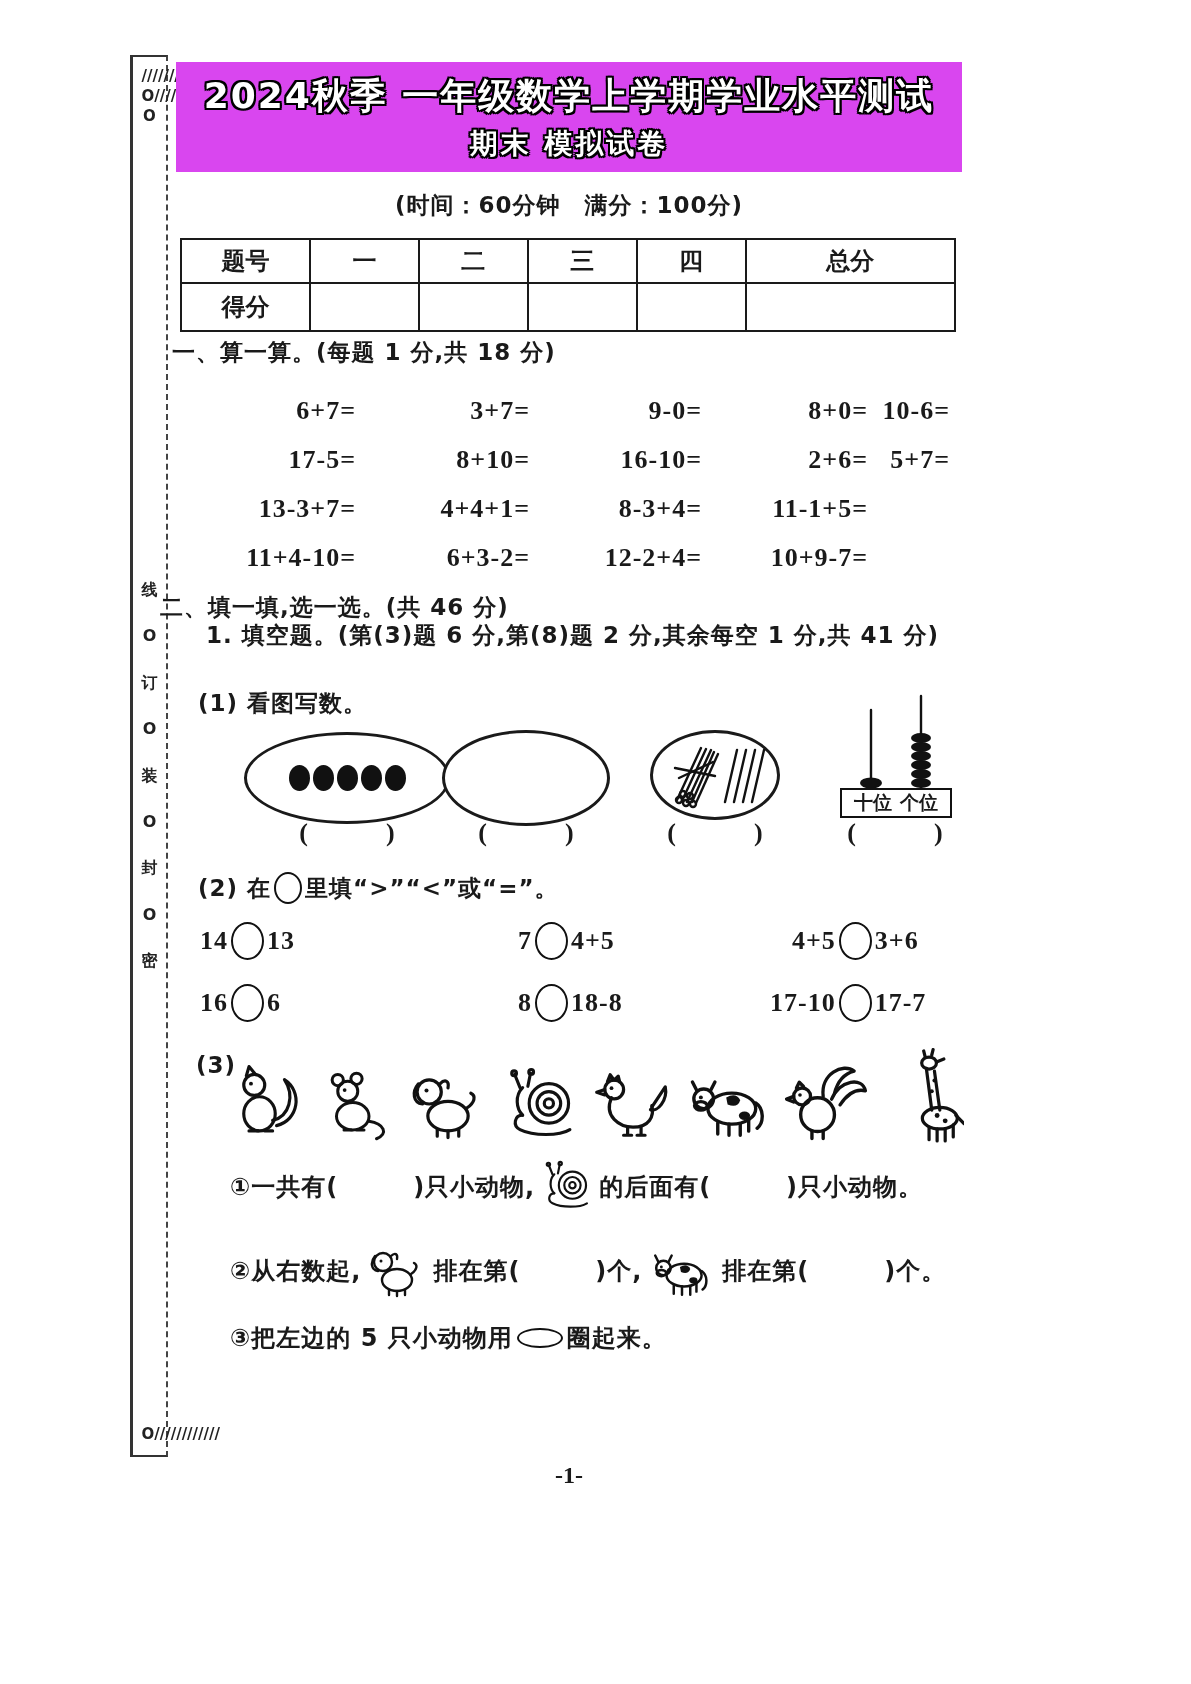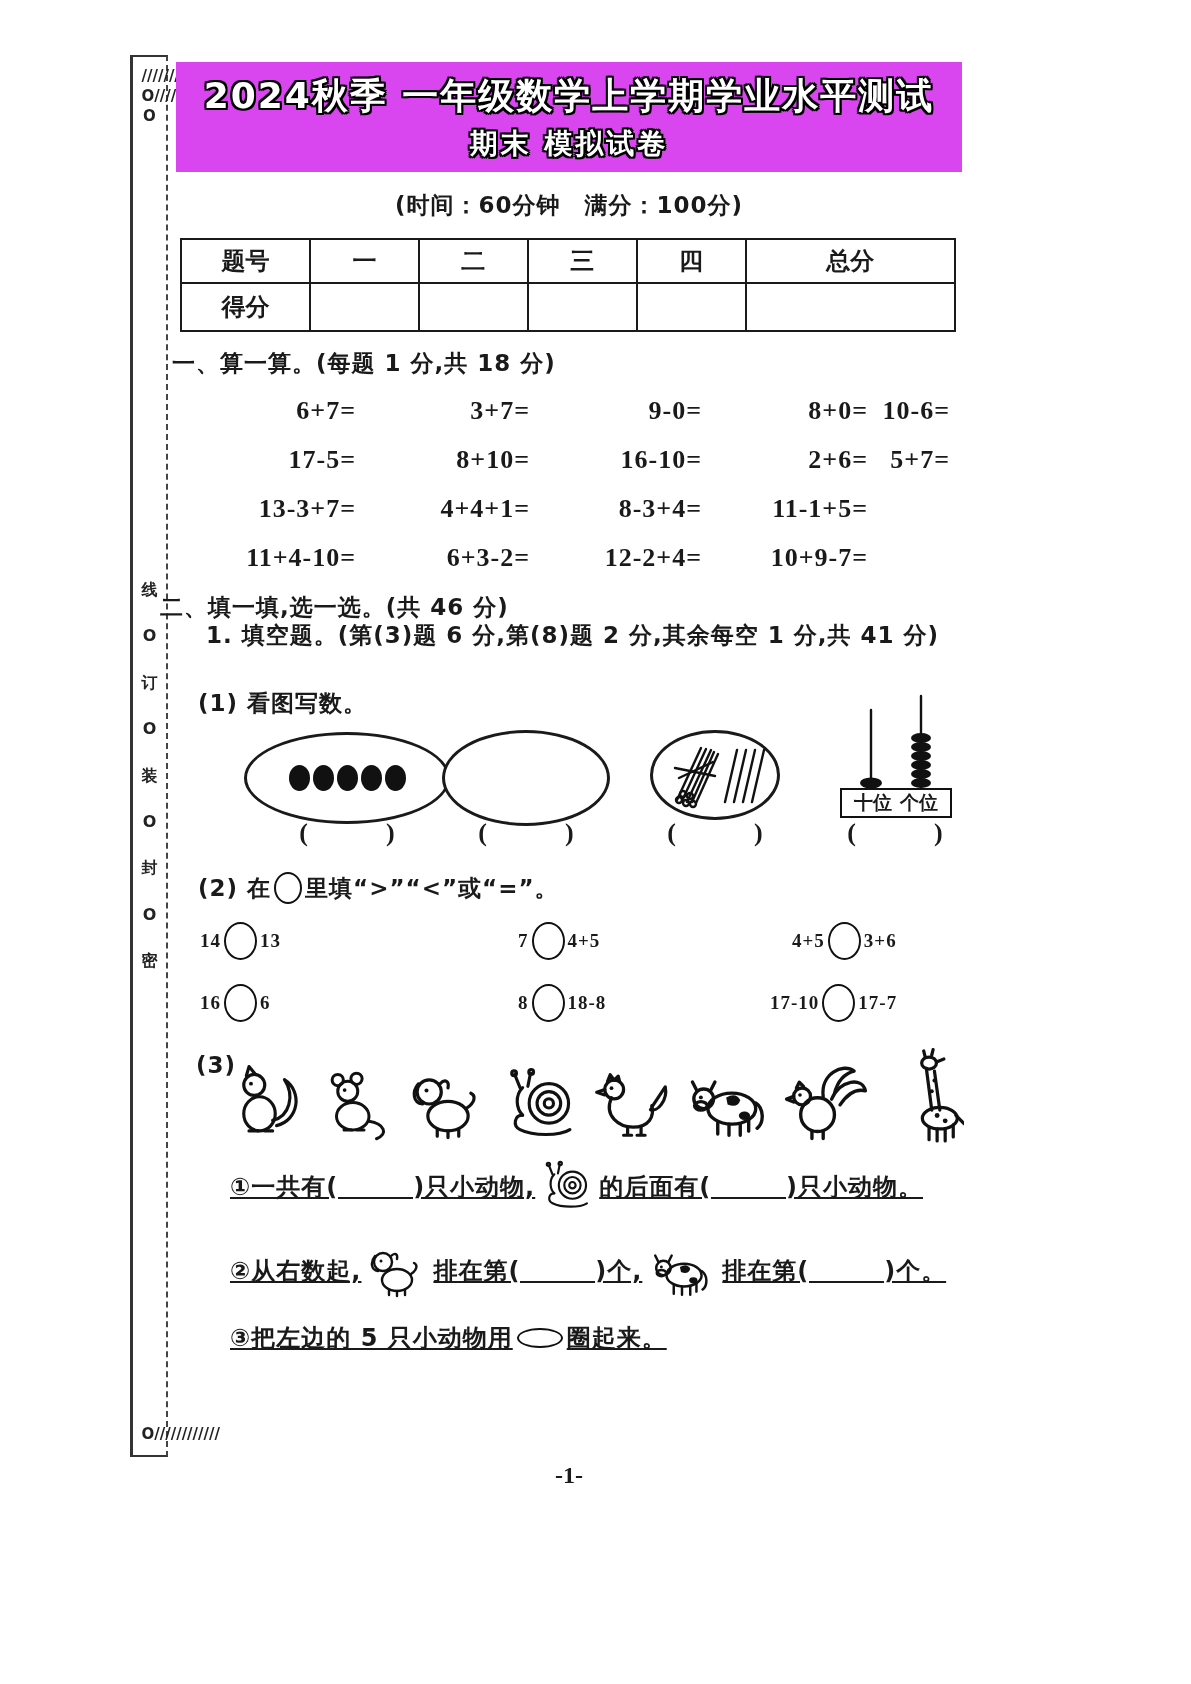--- a/index.html
+++ b/index.html
@@ -69,32 +69,32 @@
 
   .paren { position:absolute; font-size:26px; font-weight:600; white-space:pre;
     font-family:"Liberation Serif", serif; text-align:center; }
 
   .abacus-wrap { position:absolute; left:836px; top:692px; width:120px; height:128px; }
   .abacus-box { position:absolute; left:4px; top:96px; width:112px; height:30px;
     border:2.5px solid #111; background:#fff; display:flex; align-items:center; justify-content:center;
     gap:8px; font-size:19px; font-weight:700; }
 
   .cmp-row { position:absolute; display:flex; align-items:center;
-    font-family:"Liberation Serif", serif; font-size:19px; font-weight:600; letter-spacing:1px; }
+    font-family:"Liberation Serif", serif; font-size:26px; font-weight:600; letter-spacing:1px; }
   .cmp-circle { display:inline-block; width:33px; height:38px; border:2.5px solid #111;
     border-radius:50%; margin:0 3px; vertical-align:middle; background:#fff; }
   .cmp-circle.sm { width:28px; height:32px; }
 
   .animals { position:absolute; left:228px; top:1048px; width:736px; height:100px;
     display:flex; align-items:flex-end; justify-content:space-between; }
   .animals svg { display:block; }
 
   .fill-line { position:absolute; font-size:24px; font-weight:700; letter-spacing:1px;
     display:flex; align-items:center; }
-  .fill-line .pre { white-space:pre;text-decoration:underline; }
+  .fill-line .pre { white-space:pre; }
   .shape-oval { display:inline-block; width:46px; height:20px; border:2.5px solid #111;
     border-radius:50%; margin:0 4px; }
   .shape-square { display:inline-block; width:36px; height:36px; border:2.5px solid #111;
     margin:0 4px; background:#fff; }
 
   .footer { position:absolute; left:176px; top:1462px; width:786px; text-align:center;
     font-size:24px; font-weight:600; font-family:"Liberation Serif", serif; }
 
   svg .ln { stroke:#111; stroke-width:2.4; fill:none; stroke-linecap:round; stroke-linejoin:round; }
   svg .fl { fill:#111; stroke:none; }
@@ -131,21 +131,21 @@
       <td class="c0">得分</td>
       <td></td>
       <td></td>
       <td></td>
       <td></td>
       <td></td>
     </tr>
   </tbody>
     </table>
 
-  <div class="h-sec" style="left:172px; top:348px;">一、算一算。(每题 1 分,共 18 分)</div>
+  <div class="h-sec" style="left:172px; top:337px;">一、算一算。(每题 1 分,共 18 分)</div>
 
   <div class="calc">
     <span>6+7=</span>
     <span>3+7=</span>
     <span>9-0=</span>
     <span>8+0=</span>
     <span>10-6=</span>
     <span>17-5=</span>
     <span>8+10=</span>
     <span>16-10=</span>

